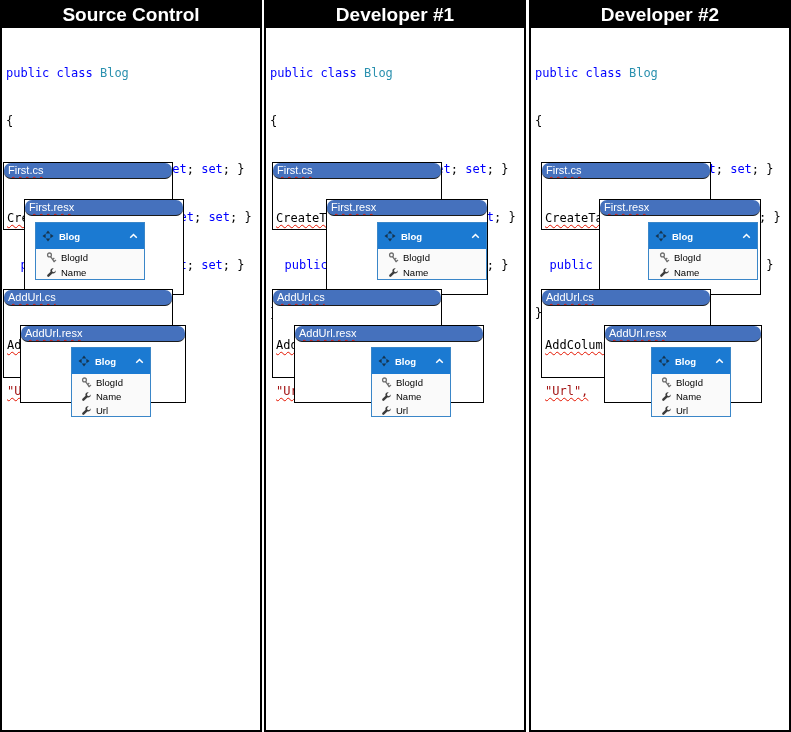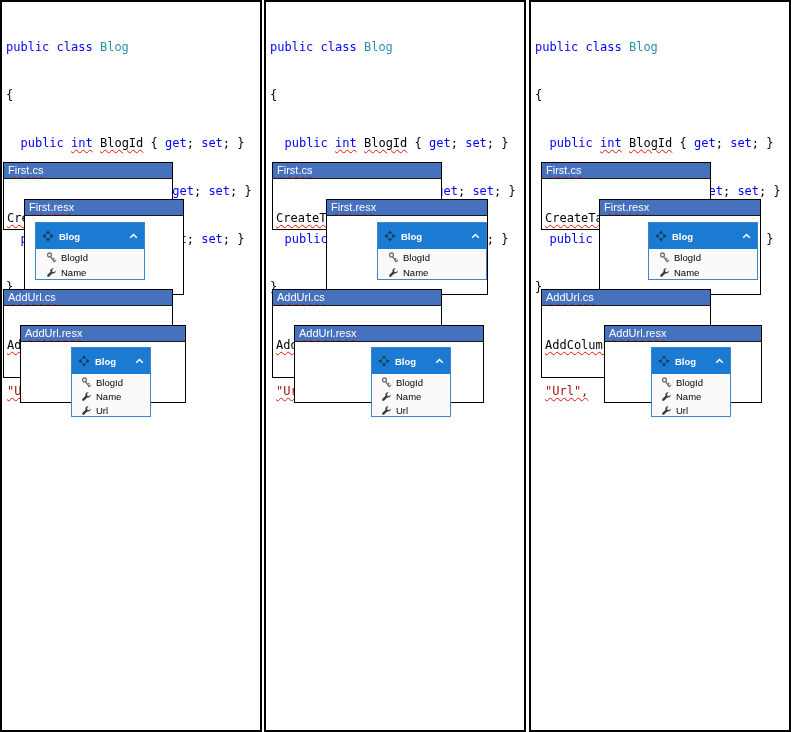--- a/index.html
+++ b/index.html
@@ -18,21 +18,21 @@
 
   .kw{color:var(--keyword,#0000ff);}
   .ty{color:var(--type_name,#2b91af);}
   .st{color:var(--string_literal,#a31515);}
   .pl{color:#000;}
   .sq{text-decoration-line:underline;text-decoration-style:wavy;
       text-decoration-color:var(--squiggle,#e41400);text-decoration-thickness:1px;text-underline-offset:2px;}
 
   .window{position:absolute;background:#fff;border:1px solid #000;box-sizing:border-box;}
   .titlebar{height:16px;background:var(--window_titlebar,#4571bd);border-bottom:1px solid #1a1a1a;
-            color:#fff;font-size:11px;padding:1px 4px 0;box-sizing:border-box;white-space:nowrap;overflow:hidden;}
+            color:#fff;font-size:11px;padding:1px 4px 0;box-sizing:border-box;white-space:nowrap;overflow:hidden;border-radius:7px;}
   .win-body{font-family:"DejaVu Sans Mono",monospace;font-size:12px;line-height:15px;padding:2px 1px 0 3px;
             white-space:pre;color:#000;}
 
   .win-first-cs {left:1px;top:160px;width:170px;height:68px;}
   .c1 .win-first-cs {left:6px;}  .c2 .win-first-cs {left:10px;}
   .win-first-resx{left:22px;top:197px;width:160px;height:96px;}
   .c1 .win-first-resx{left:60px;width:162px;} .c2 .win-first-resx{left:68px;width:162px;}
   .win-addurl-cs {left:1px;top:287px;width:170px;height:89px;}
   .c1 .win-addurl-cs {left:6px;} .c2 .win-addurl-cs {left:10px;}
   .win-addurl-resx{left:18px;top:323px;width:166px;height:78px;}
@@ -50,20 +50,21 @@
   .entity-rows{padding-top:1px;}
   .erow{display:flex;align-items:center;height:15px;padding-left:9px;gap:4px;font-size:9.5px;color:#000;}
   .entity-sm .erow{height:14px;padding-left:8px;}
   .eicon{display:flex;align-items:center;width:12px;justify-content:center;flex:none;}
 </style>
 </head>
 <body>
 
 <div id="root">
     <section class="col c0">
+    <div class="col-header">Source Control</div>
 
     <div class="code-block">
       <div class="code-line"><span class="kw">public class</span><span class="pl"> </span><span class="ty">Blog</span></div>
       <div class="code-line"><span class="pl">{</span></div>
       <div class="code-line"><span class="pl">  </span><span class="kw">public</span><span class="pl"> </span><span class="kw sq">int</span><span class="pl"> </span><span class="pl sq">BlogId</span><span class="pl"> { </span><span class="kw">get</span><span class="pl">; </span><span class="kw">set</span><span class="pl">; }</span></div>
       <div class="code-line"><span class="pl">  </span><span class="kw">public</span><span class="pl"> </span><span class="kw">string</span><span class="pl"> </span><span class="pl">Name</span><span class="pl"> { </span><span class="kw">get</span><span class="pl">; </span><span class="kw">set</span><span class="pl">; }</span></div>
       <div class="code-line"><span class="pl">  </span><span class="kw">public</span><span class="pl"> </span><span class="kw">string</span><span class="pl"> </span><span class="pl sq">Url</span><span class="pl"> { </span><span class="kw">get</span><span class="pl">; </span><span class="kw">set</span><span class="pl">; }</span></div>
       <div class="code-line"><span class="pl">}</span></div>
     </div>
 
@@ -178,20 +179,21 @@
                   <path fill="#3c3c3c" d="M10.8 3.2c0 .2-.1.5-.2.7L8.8 5.7 7 5.2 6.5 3.4 8.3 1.6c-.9-.3-2-.1-2.7.6-.8.8-1 1.9-.6 2.9L1.6 8.5c-.5.5-.5 1.4 0 1.9s1.4.5 1.9 0l3.4-3.4c1 .4 2.1.2 2.9-.6.7-.7.9-1.8.6-2.7z"></path>
                 </svg>
 </span>
               <span>Url</span>
             </div>
           </div>
       </div>
     </div>
   </section>
     <section class="col c1">
+    <div class="col-header">Developer #1</div>
 
     <div class="code-block">
       <div class="code-line"><span class="kw">public class</span><span class="pl"> </span><span class="ty">Blog</span></div>
       <div class="code-line"><span class="pl">{</span></div>
       <div class="code-line"><span class="pl">  </span><span class="kw">public</span><span class="pl"> </span><span class="kw sq">int</span><span class="pl"> </span><span class="pl sq">BlogId</span><span class="pl"> { </span><span class="kw">get</span><span class="pl">; </span><span class="kw">set</span><span class="pl">; }</span></div>
       <div class="code-line"><span class="pl">  </span><span class="kw">public</span><span class="pl"> </span><span class="kw">string</span><span class="pl"> </span><span class="pl">Name</span><span class="pl"> { </span><span class="kw">get</span><span class="pl">; </span><span class="kw">set</span><span class="pl">; }</span></div>
       <div class="code-line"><span class="pl">  </span><span class="kw">public</span><span class="pl"> </span><span class="kw">string</span><span class="pl"> </span><span class="pl sq">Url</span><span class="pl"> { </span><span class="kw">get</span><span class="pl">; </span><span class="kw">set</span><span class="pl">; }</span></div>
       <div class="code-line"><span class="pl">}</span></div>
     </div>
 
@@ -306,20 +308,21 @@
                   <path fill="#3c3c3c" d="M10.8 3.2c0 .2-.1.5-.2.7L8.8 5.7 7 5.2 6.5 3.4 8.3 1.6c-.9-.3-2-.1-2.7.6-.8.8-1 1.9-.6 2.9L1.6 8.5c-.5.5-.5 1.4 0 1.9s1.4.5 1.9 0l3.4-3.4c1 .4 2.1.2 2.9-.6.7-.7.9-1.8.6-2.7z"></path>
                 </svg>
 </span>
               <span>Url</span>
             </div>
           </div>
       </div>
     </div>
   </section>
     <section class="col c2">
+    <div class="col-header">Developer #2</div>
 
     <div class="code-block">
       <div class="code-line"><span class="kw">public class</span><span class="pl"> </span><span class="ty">Blog</span></div>
       <div class="code-line"><span class="pl">{</span></div>
       <div class="code-line"><span class="pl">  </span><span class="kw">public</span><span class="pl"> </span><span class="kw sq">int</span><span class="pl"> </span><span class="pl sq">BlogId</span><span class="pl"> { </span><span class="kw">get</span><span class="pl">; </span><span class="kw">set</span><span class="pl">; }</span></div>
       <div class="code-line"><span class="pl">  </span><span class="kw">public</span><span class="pl"> </span><span class="kw">string</span><span class="pl"> </span><span class="pl">Name</span><span class="pl"> { </span><span class="kw">get</span><span class="pl">; </span><span class="kw">set</span><span class="pl">; }</span></div>
       <div class="code-line"><span class="pl">  </span><span class="kw">public</span><span class="pl"> </span><span class="kw">string</span><span class="pl"> </span><span class="pl sq">Url</span><span class="pl"> { </span><span class="kw">get</span><span class="pl">; </span><span class="kw">set</span><span class="pl">; }</span></div>
       <div class="code-line"><span class="pl">}</span></div>
     </div>
 

